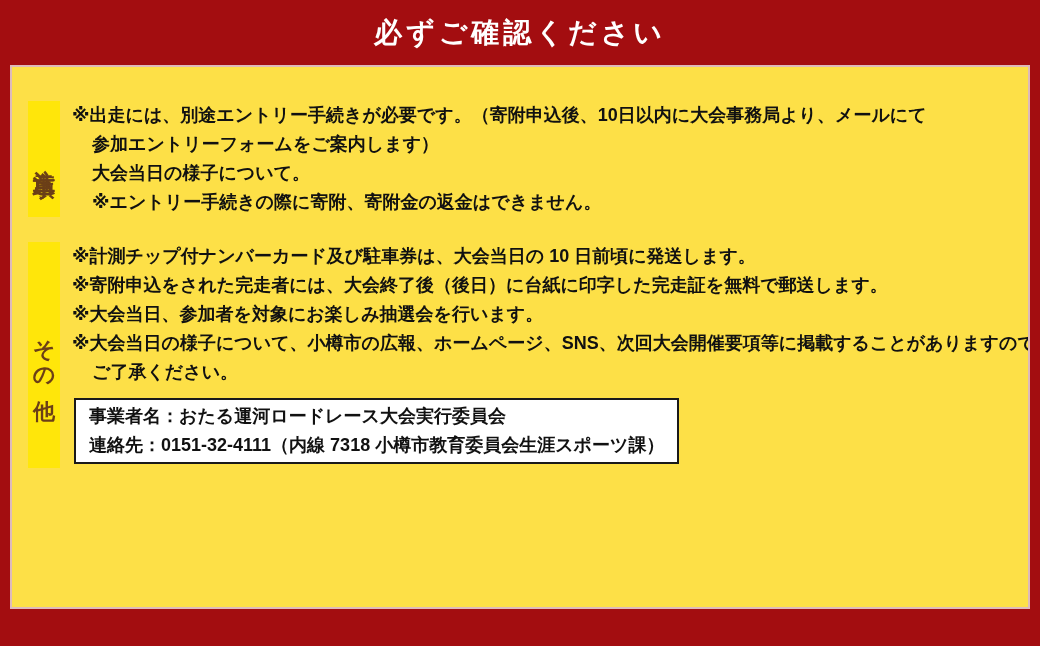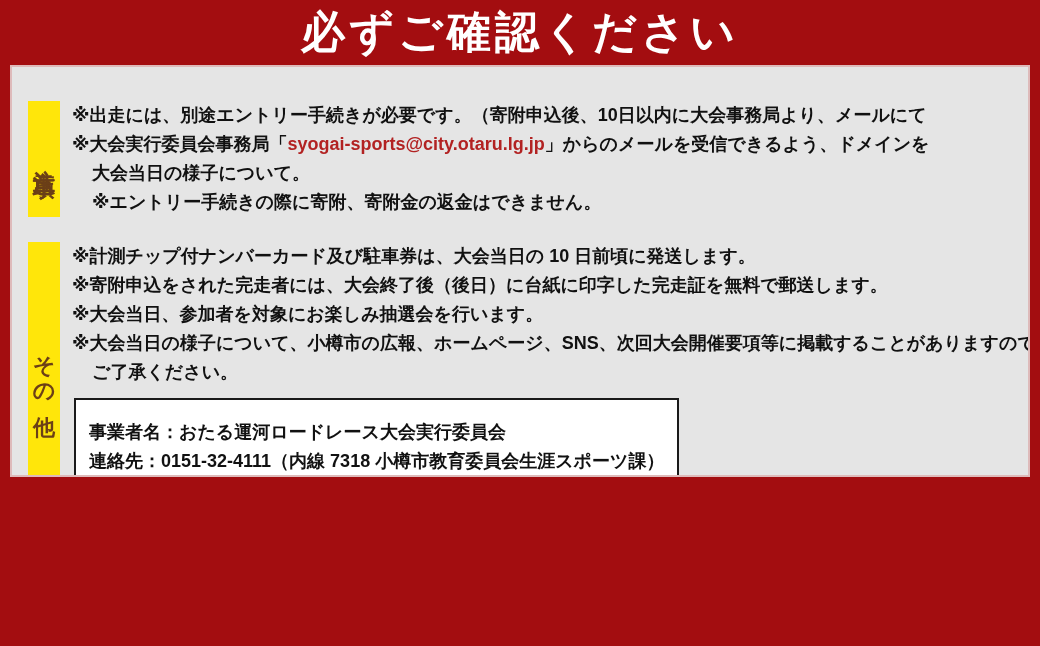--- a/index.html
+++ b/index.html
@@ -10,26 +10,26 @@
     box-sizing:border-box;
     font-family:"Liberation Sans","DejaVu Sans",sans-serif;
     font-weight:700;
     overflow:hidden;
   }
   .header{
     height:65px;
     display:flex;align-items:center;justify-content:center;
   }
   .title{
-    margin:16px;color:#ffffff;font-size:44px;letter-spacing:4px;font-weight:700;
+    margin:16px;color:#ffffff;font-size:28px;letter-spacing:4px;font-weight:700;
   }
   .content{
     margin:0 10px;
-    height:412px;
-    background:#e5e5e5;
+    height:544px;
+    background:#fde047;
     border:2px solid #debaba;
     box-sizing:border-box;
     padding:34px 0 0 16px;
     overflow:hidden;
   }
   .row{display:flex;align-items:stretch;}
   .row2{margin-top:25px;}
   .vbar{
     flex:0 0 32px;
     background:var(--bar-yellow,#ffe60a);
@@ -47,39 +47,39 @@
   }
   .row2 .lines{padding-bottom:4px;}
   .line{height:29px;}
   .indent{padding-left:20px;}
   .red{color:var(--alert-red,#c00000);}
   .email{color:var(--email-red,#b22222);}
   .bizbox{
     margin-top:11px;margin-left:2px;
     border:2px solid #1a1a1a;
     width:fit-content;
-    padding:18px 13px;
+    padding:2px 13px;
     background:#ffffff;
   }
 </style>
 </head>
 <body>
 
 <div class="frame">
   <div class="header">
     <h1 class="title">必ずご確認ください</h1>
   </div>
 
   <div class="content">
 
     <section class="row">
       <div class="vbar">注意事項</div>
       <div class="lines">
         <div class="line">※出走には、別途エントリー手続きが必要です。（寄附申込後、10日以内に大会事務局より、メールにて</div>
-        <div class="line"><span>※大会実行委員会事務局「</span><span class="email">syogai-sports@city.otaru.lg.jp</span><span>」からのメールを受信できるよう、ドメインを</span></div>
+        <div class="line indent">参加エントリーフォームをご案内します）</div>
         <div class="line indent">大会当日の様子について。</div>
         <div class="line indent">※エントリー手続きの際に寄附、寄附金の返金はできません。</div>
       </div>
     </section>
 
     <section class="row row2">
       <div class="vbar">その他</div>
       <div class="lines">
         <div class="line">※計測チップ付ナンバーカード及び駐車券は、大会当日の 10 日前頃に発送します。</div>
         <div class="line">※寄附申込をされた完走者には、大会終了後（後日）に台紙に印字した完走証を無料で郵送します。</div>

